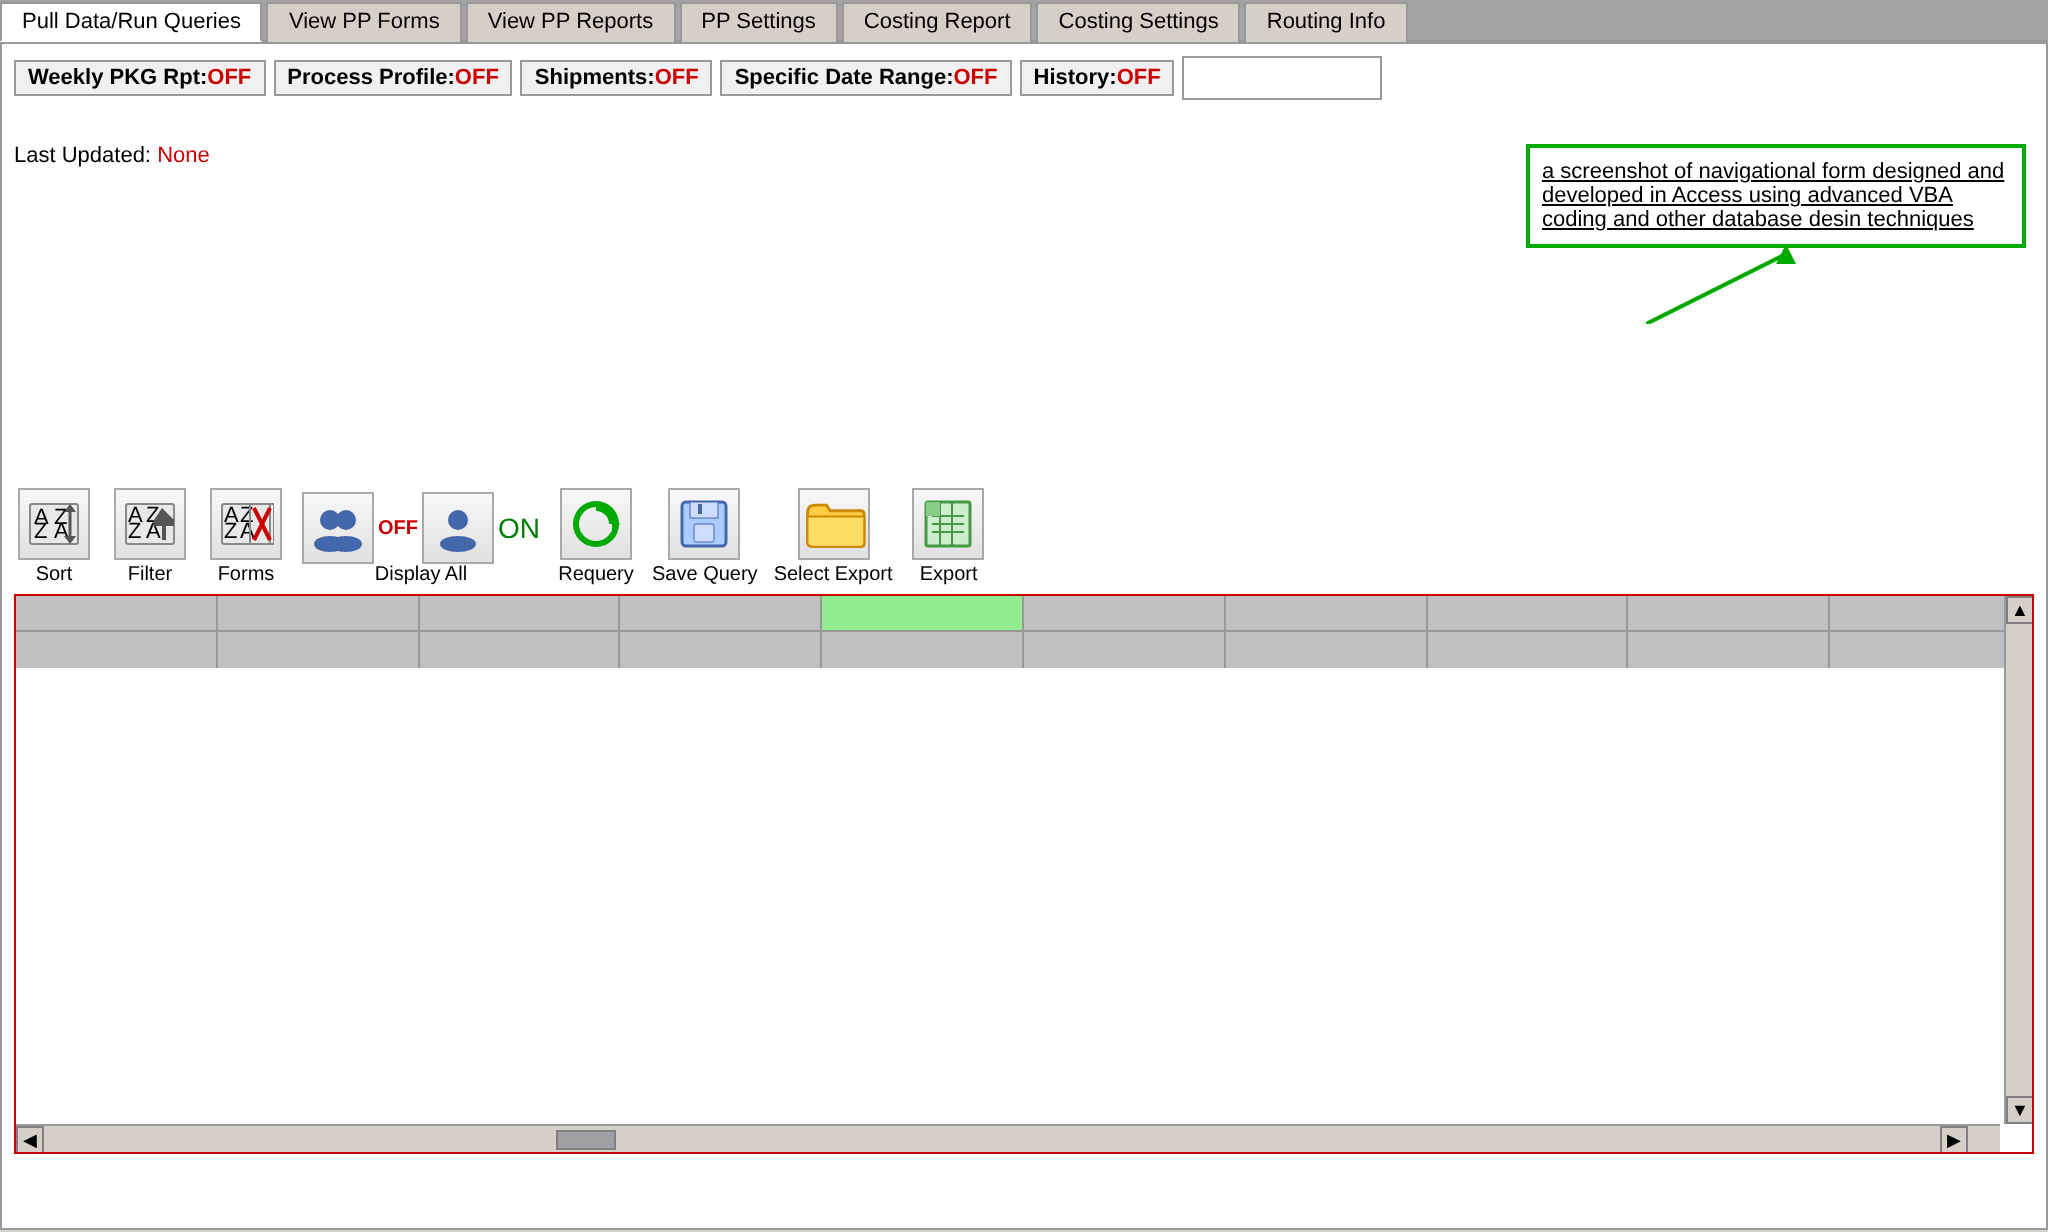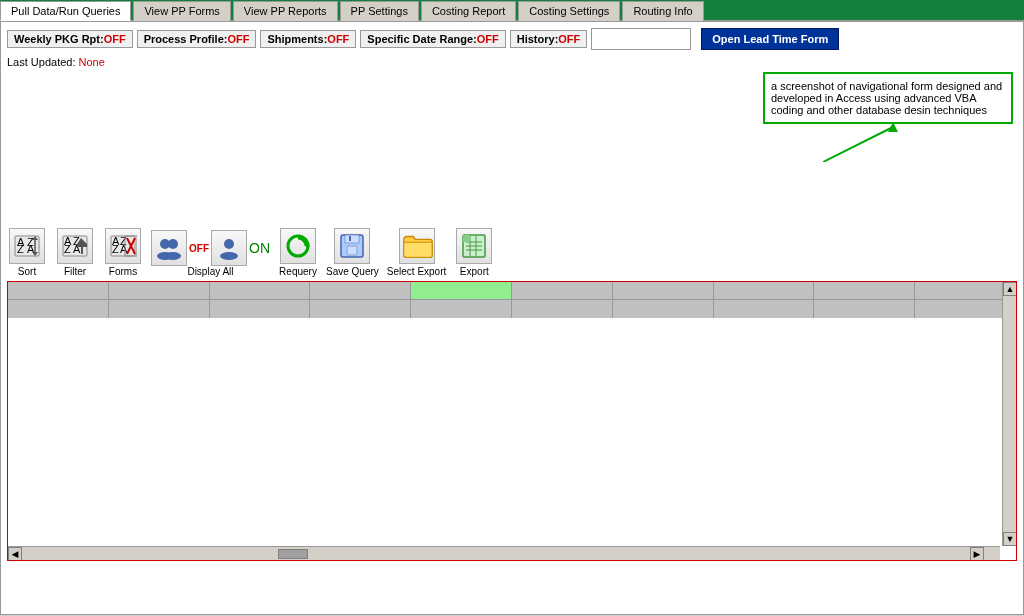--- a/index.html
+++ b/index.html
@@ -1,21 +1,21 @@
 <!DOCTYPE html>
 <html><head>
   <meta charset="utf-8">
   <style>
     * { box-sizing: border-box; margin: 0; padding: 0; font-family: Arial, sans-serif; font-size: 11px; }
     body { background: #d4d0c8; width: 1024px; height: 616px; overflow: hidden; }
 
     
     .tab-bar {
       display: flex;
-      background: #15803d;
+      background: #a3a3a3;
       border-bottom: 1px solid #999;
       padding: 0;
     }
     .tab {
       padding: 3px 10px;
       border: 1px solid #999;
       border-bottom: none;
       background: #d4d0c8;
       cursor: pointer;
       margin-right: 2px;
@@ -37,21 +37,21 @@
       padding: 6px;
       height: calc(616px - 22px);
       position: relative;
     }
 
     
     .toggle-row {
       display: flex;
       align-items: center;
       gap: 4px;
-      margin-bottom: 6px;
+      margin-bottom: 22px;
       flex-wrap: nowrap;
     }
     .toggle-btn {
       border: 1px solid #999;
       padding: 2px 6px;
       font-size: 11px;
       cursor: pointer;
       white-space: nowrap;
     }
     .toggle-btn.off { background: #f0f0f0; color: #cc0000; font-weight: bold; }
@@ -89,20 +89,21 @@
       position: absolute;
       top: 50px;
       right: 10px;
       width: 250px;
       border: 2px solid #00aa00;
       background: #fff;
       padding: 6px;
       font-size: 11px;
       color: #000;
       z-index: 10;
+      text-decoration: underline;
     }
 
     
     .arrow-line {
       position: absolute;
       top: 100px;
       right: 120px;
       width: 80px;
       height: 40px;
       pointer-events: none;
@@ -285,21 +286,20 @@
     <button class="toggle-btn off">
       <span class="label">Shipments:</span><span class="status-off">OFF</span>
     </button>
     <button class="toggle-btn off">
       <span class="label">Specific Date Range:</span><span class="status-off">OFF</span>
     </button>
     <button class="toggle-btn off">
       <span class="label">History:</span><span class="status-off">OFF</span>
     </button>
     <input type="text" class="search-input" style="">
-    <button class="open-btn">Open Lead Time Form</button>
   </div>
 
   <div class="last-updated">
     <span>Last Updated:</span>
     <span class="none-val">None</span>
   </div>
 
   <div class="tooltip-box">
     <span>a screenshot of navigational form designed and developed in Access using advanced VBA coding and other database desin techniques</span>
   </div>

